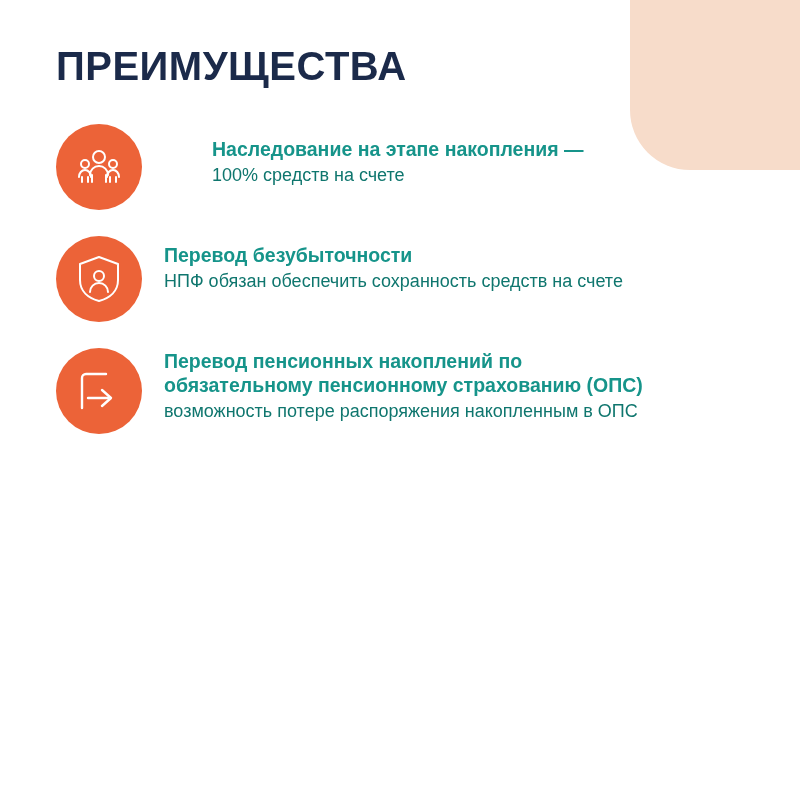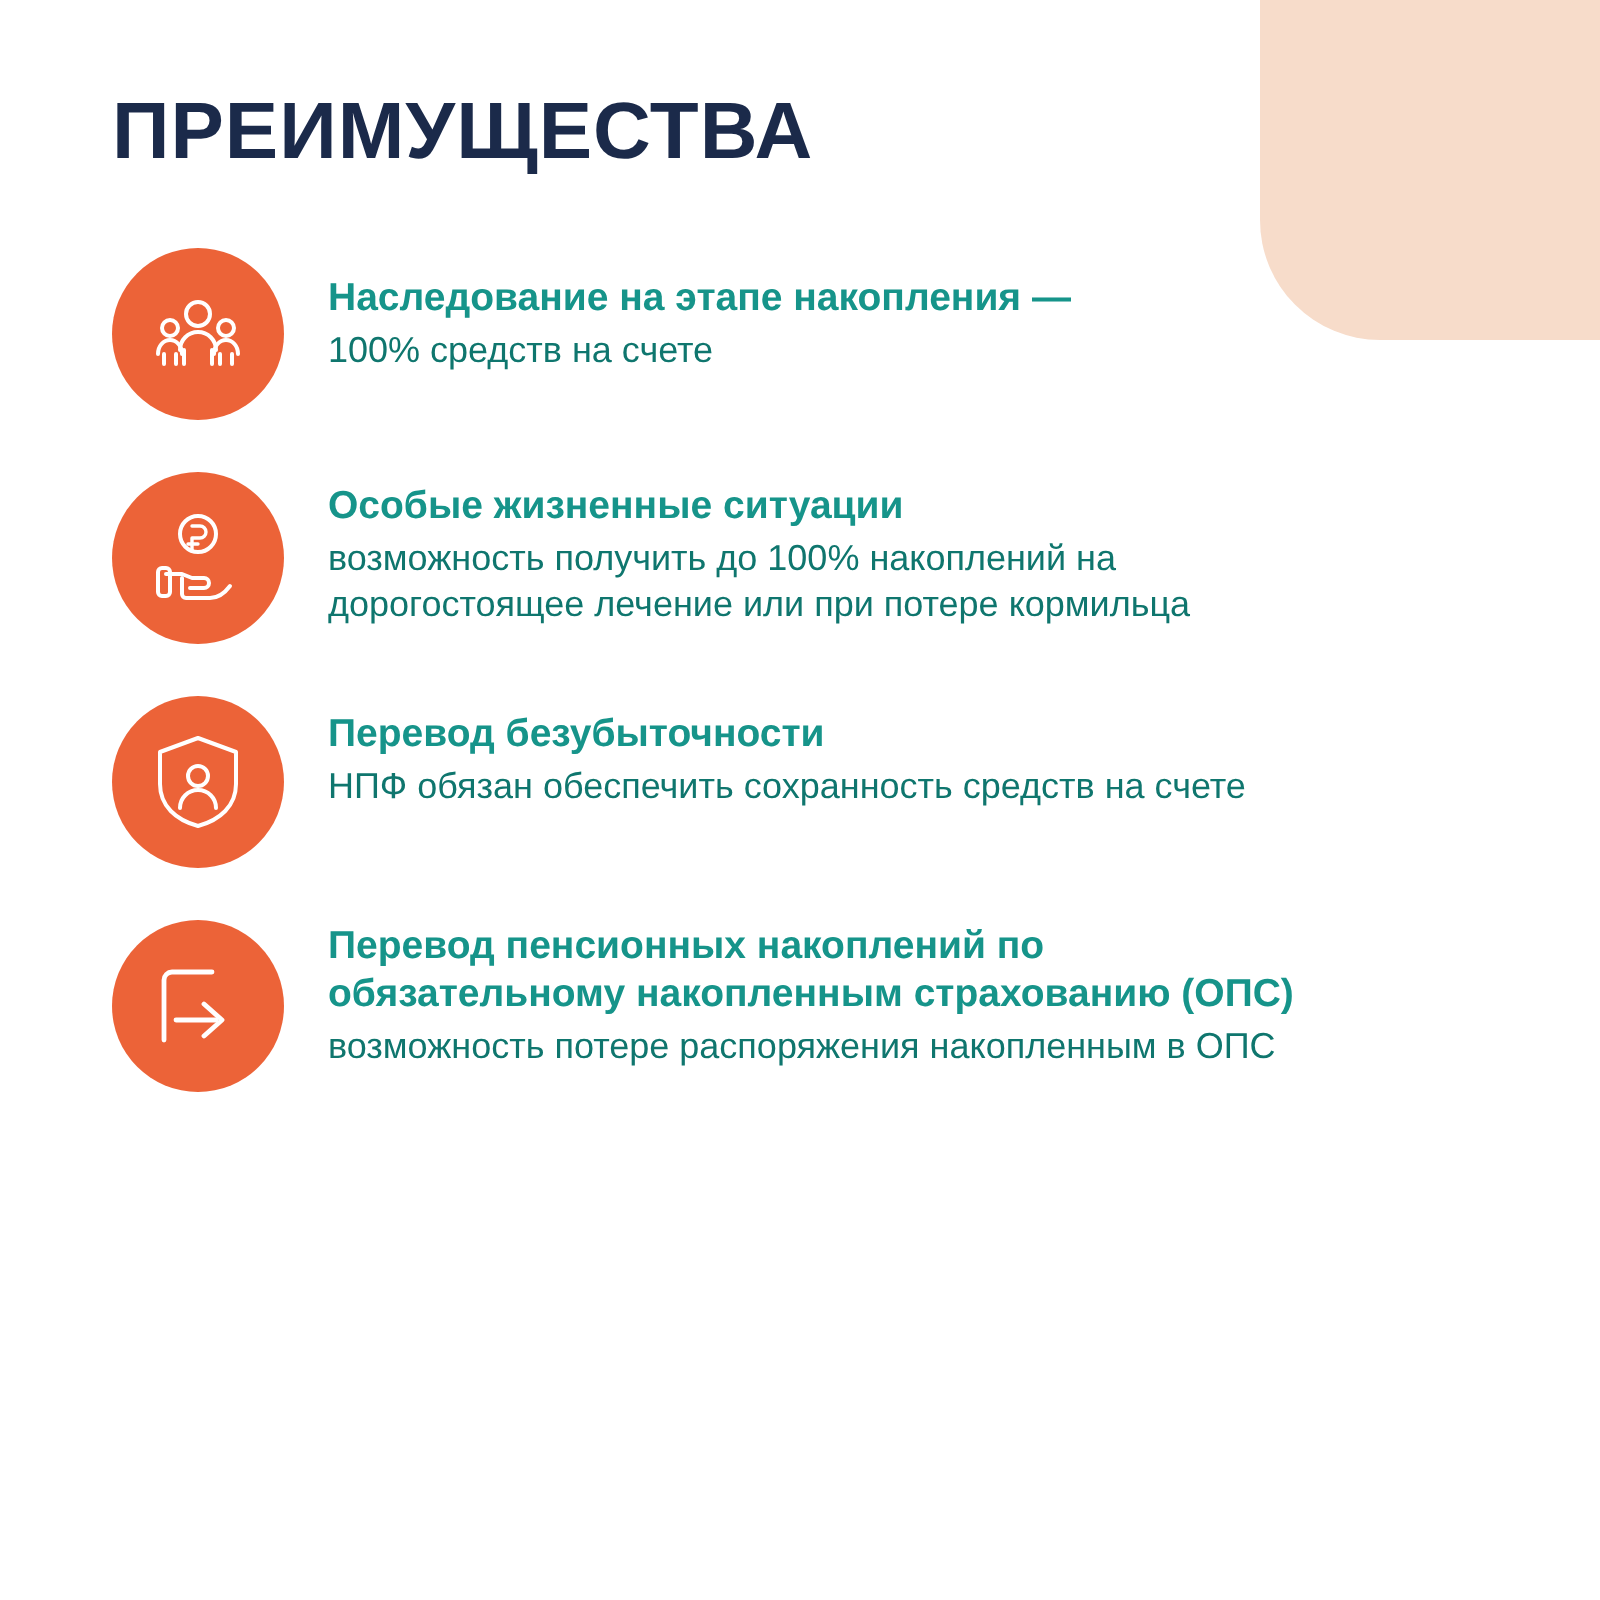--- a/index.html
+++ b/index.html
@@ -85,21 +85,21 @@
   }
 
   .item-desc {
     color: #0f766e;
     font-size: 18px;
     line-height: 1.28;
     margin: 0;
   }
 
   
-  .item--1 .item-text { padding-top: 14px; }
+  .item--1 .item-text { padding-top: 14px; margin-left: 48px; }
   .item--2 .item-text { padding-top: 6px; }
   .item--3 .item-text { padding-top: 8px; }
   .item--4 .item-text { padding-top: 2px; }
 </style>
 </head>
 <body>
 
 <div class="corner-shape"></div>
 
 <div class="page">
@@ -124,37 +124,20 @@
           <path d="M34 36c0-4 2.7-7 6-7s6 3 6 7"></path>
           <path d="M37 36v5M43 36v5"></path>
         </svg>
       </div>
       <div class="item-text">
         <p class="item-title">Наследование на этапе накопления —</p>
         <p class="item-desc">100% средств на счете</p>
       </div>
     </div>
 
-    <div class="item item--2">
-      <div class="icon-badge">
-        <svg width="52" height="52" viewBox="0 0 52 52" fill="none" stroke="#ffffff" stroke-width="2" stroke-linecap="round" stroke-linejoin="round">
-
-          <circle cx="26" cy="14" r="9"></circle>
-          <path d="M23 10h4a3 3 0 0 1 0 6h-4M23 16v6M21 19h5" stroke-width="1.7"></path>
-
-          <path d="M10 34h8l5 2h6a2.5 2.5 0 0 1 0 5h-7"></path>
-          <path d="M18 36v8a2 2 0 0 0 2 2h12c4 0 7-2 10-6"></path>
-          <rect x="6" y="31" width="6" height="14" rx="2"></rect>
-        </svg>
-      </div>
-      <div class="item-text">
-        <p class="item-title">Особые жизненные ситуации</p>
-        <p class="item-desc">возможность получить до 100% накоплений на дорогостоящее лечение или при потере кормильца</p>
-      </div>
-    </div>
 
     <div class="item item--3">
       <div class="icon-badge">
         <svg width="50" height="52" viewBox="0 0 50 52" fill="none" stroke="#ffffff" stroke-width="2" stroke-linecap="round" stroke-linejoin="round">
           <path d="M25 4 6 11v16c0 11 8 18 19 21 11-3 19-10 19-21V11L25 4z"></path>
           <circle cx="25" cy="23" r="5"></circle>
           <path d="M16 39c0-5 4-9 9-9s9 4 9 9"></path>
         </svg>
       </div>
       <div class="item-text">
@@ -165,19 +148,19 @@
 
     <div class="item item--4">
       <div class="icon-badge">
         <svg width="50" height="50" viewBox="0 0 50 50" fill="none" stroke="#ffffff" stroke-width="2.4" stroke-linecap="round" stroke-linejoin="round">
           <path d="M8 42V12a4 4 0 0 1 4-4h20"></path>
           <path d="M14 32h20"></path>
           <path d="M28 24l9 8-9 8"></path>
         </svg>
       </div>
       <div class="item-text">
-        <p class="item-title">Перевод пенсионных накоплений по обязательному накопленным страхованию (ОПС)</p>
+        <p class="item-title">Перевод пенсионных накоплений по обязательному пенсионному страхованию (ОПС)</p>
         <p class="item-desc">возможность потере распоряжения накопленным в ОПС</p>
       </div>
     </div>
 
   </div>
 </div>
 
 </body></html>

